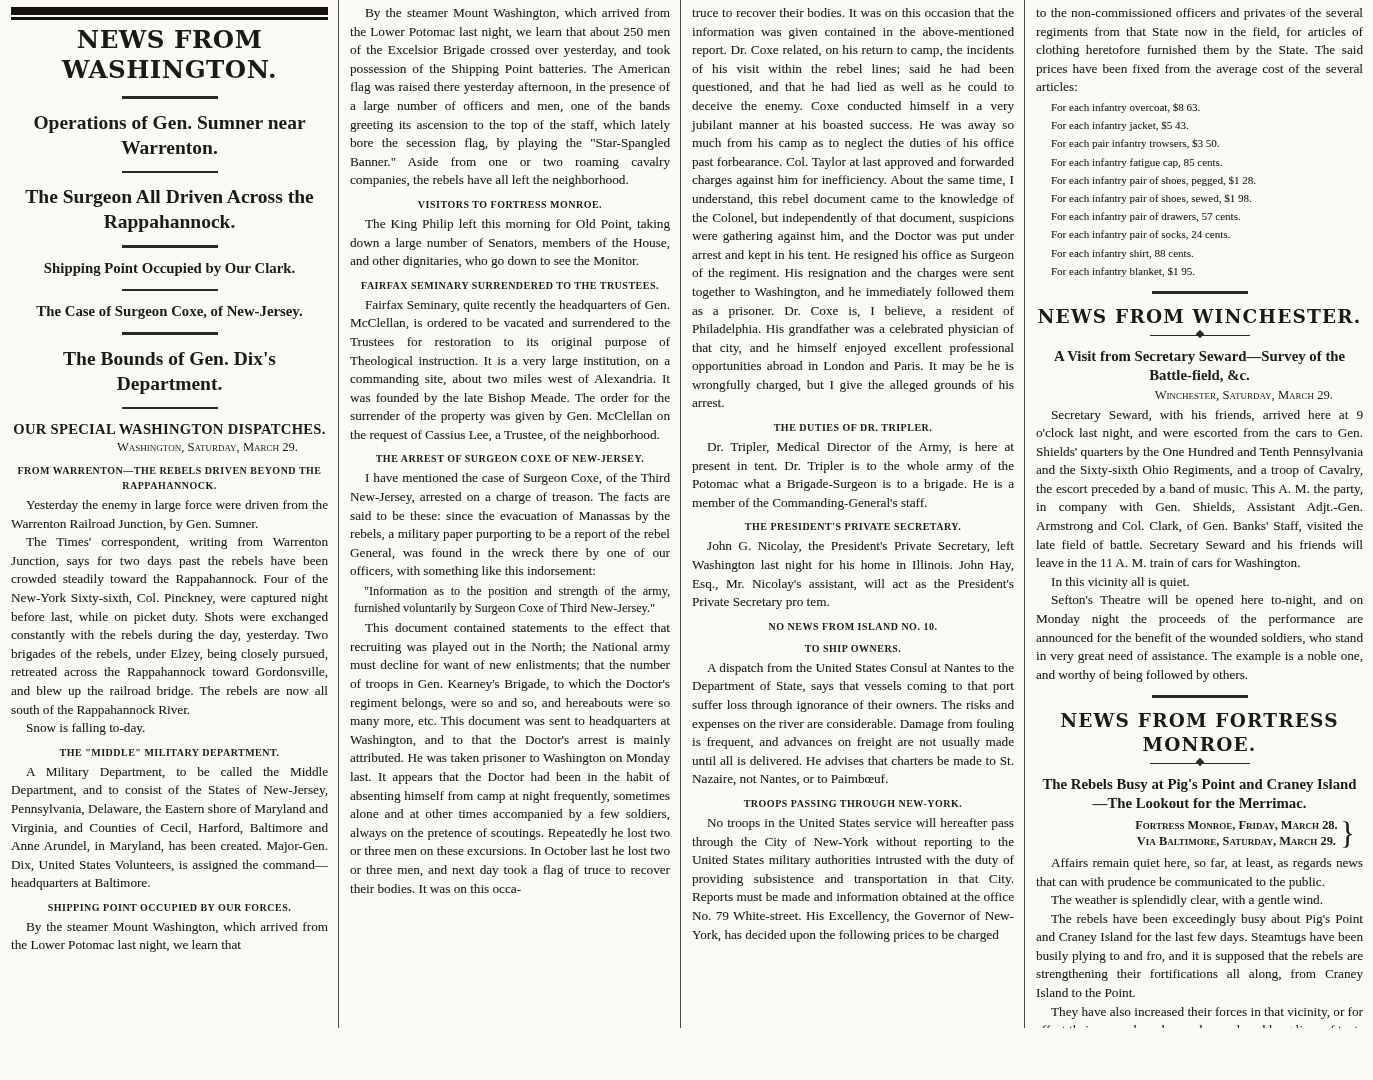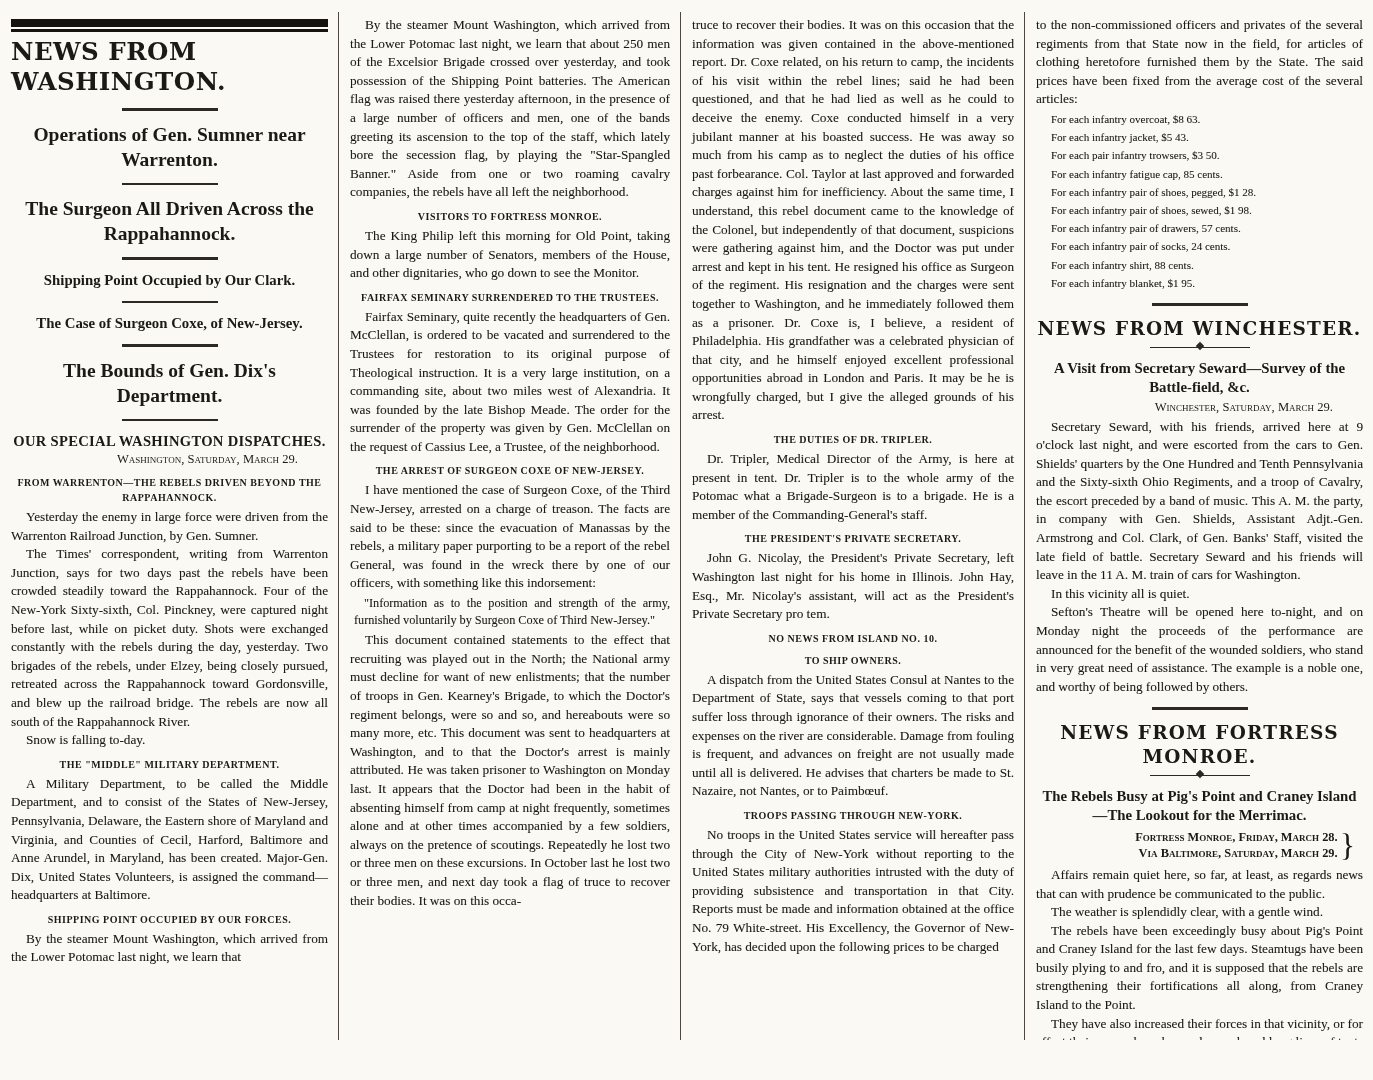--- a/index.html
+++ b/index.html
@@ -7,32 +7,31 @@
     position:relative;width:1373px;height:1080px;overflow:hidden;
     background:#faf9f3;
     font-family:"Liberation Serif", serif;color:#1c1a16;
     display:grid;grid-template-columns:338px 342px 344px 349px;
     box-sizing:border-box;
   }
   .col{
     box-sizing:border-box;height:1028px;overflow:hidden;
     padding:4px 10px 0 11px;
     border-left:1.6px solid #4d4841;
-    margin-top:12px;
   }
   .col-0{border-left:none;}
   
   .top-bars{
     height:14px;margin:3px 0 2px;
     background:linear-gradient(to bottom,#16130f 0,#16130f 8px,transparent 8px,transparent 10px,#16130f 10px,#16130f 13px,transparent 13px);
   }
   .headline-xl{
     font-family:"DejaVu Serif", serif;
     font-size:24.5px;line-height:30px;font-weight:bold;letter-spacing:.5px;
-    text-align:left;margin:4px 0 0;
+    text-align:center;margin:4px 0 0;
   }
   .headline-xl2{
     font-family:"DejaVu Serif", serif;
     font-size:18.5px;line-height:24px;font-weight:bold;letter-spacing:1.2px;
     text-align:center;margin:6px 0 0;
   }
   .headline-lg{
     font-size:19.5px;line-height:25px;font-weight:bold;
     text-align:center;margin:2px 4px;
   }
@@ -75,21 +74,21 @@
     border-top:1.6px solid #2c2923;
   }
   .fancy-divider::after{
     content:"";position:absolute;left:50%;top:-4.5px;width:6px;height:6px;
     background:#2c2923;transform:translateX(-50%) rotate(45deg);
   }
   .dateline-brace{
     display:flex;justify-content:flex-end;align-items:center;
     padding-right:8px;margin:1px 0 2px;
   }
-  .db-lines{text-align:right;}
+  .db-lines{text-align:center;}
   .db-lines div{
     font-size:12.4px;line-height:16.5px;font-variant:small-caps;font-weight:bold;
   }
   .db-brace{font-size:32px;font-weight:normal;margin-left:2px;color:#1c1a16;}
 </style>
 </head>
 <body>
 
 <div class="page">
   <div class="col col-0">

